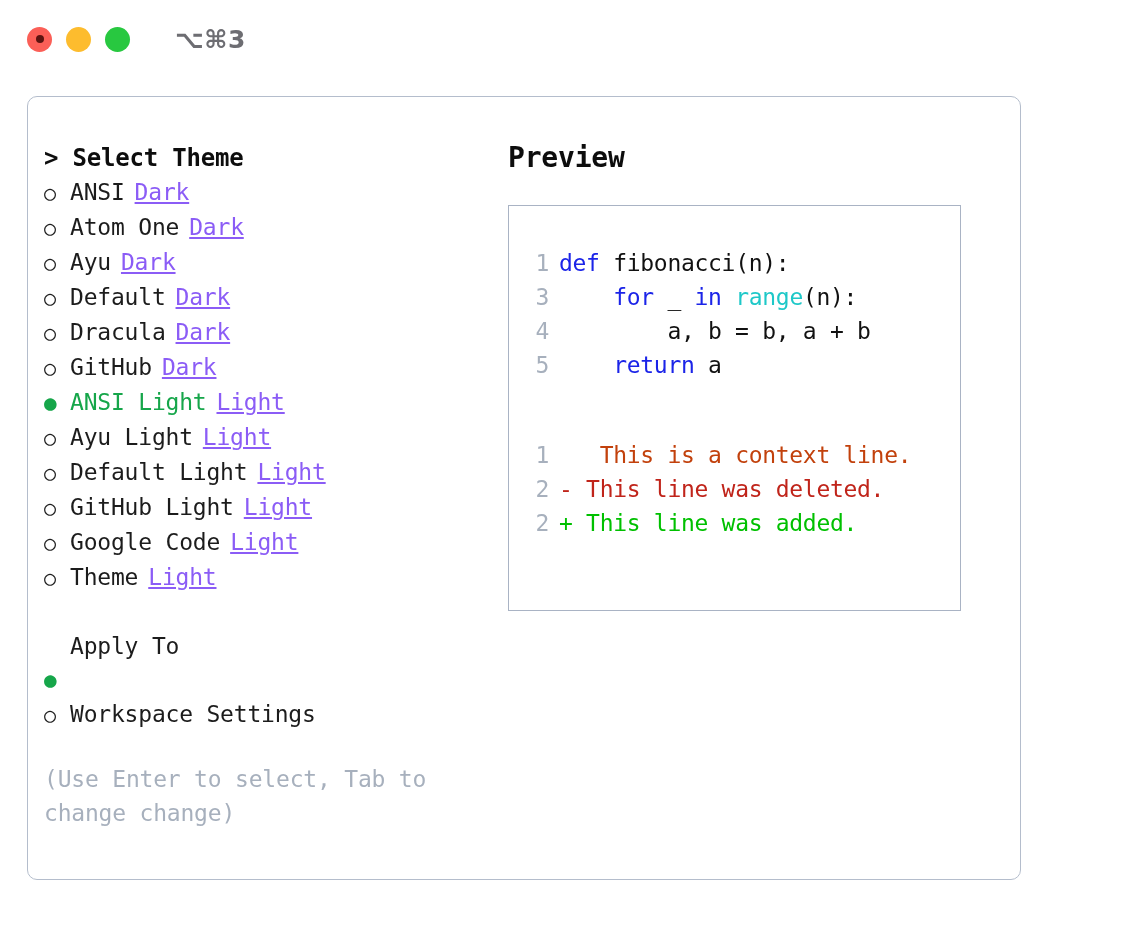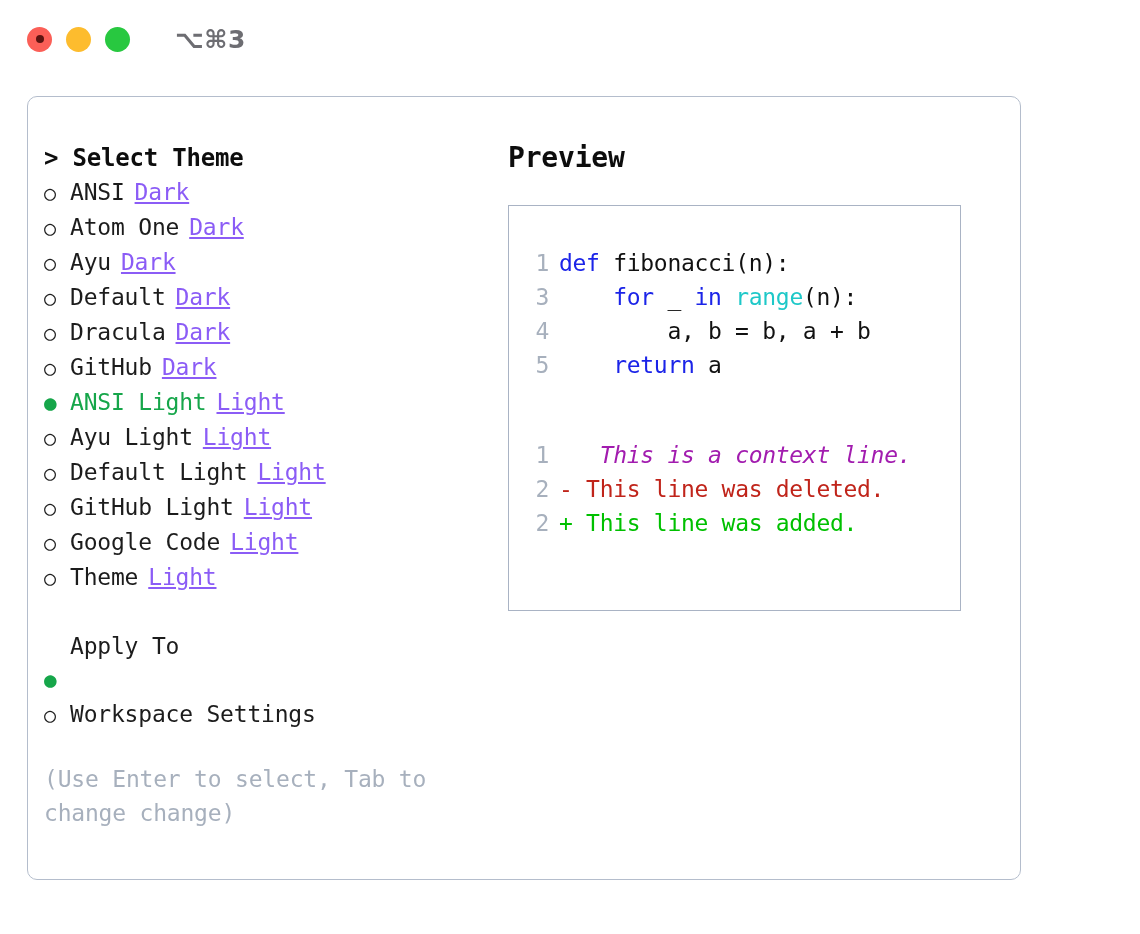--- a/index.html
+++ b/index.html
@@ -205,21 +205,21 @@
     margin-right: 10px;
   }
 
   .kw   { color: #1b24e8; }
   .fn   { color: #1ec8c8; }
   .num  { color: #14b814; }
   .plain{ color: #111111; }
 
   .code-gap { height: 56px; }
 
-  .diff-ctx { color: #a21caf; font-style: italic; }
+  .diff-ctx { color: #c2410c; }
   .diff-del { color: #c0241a; }
   .diff-add { color: #00c000; }
 </style>
 </head>
 <body>
 
 <div class="window">
 
   <div class="titlebar">
     <div class="traffic">

